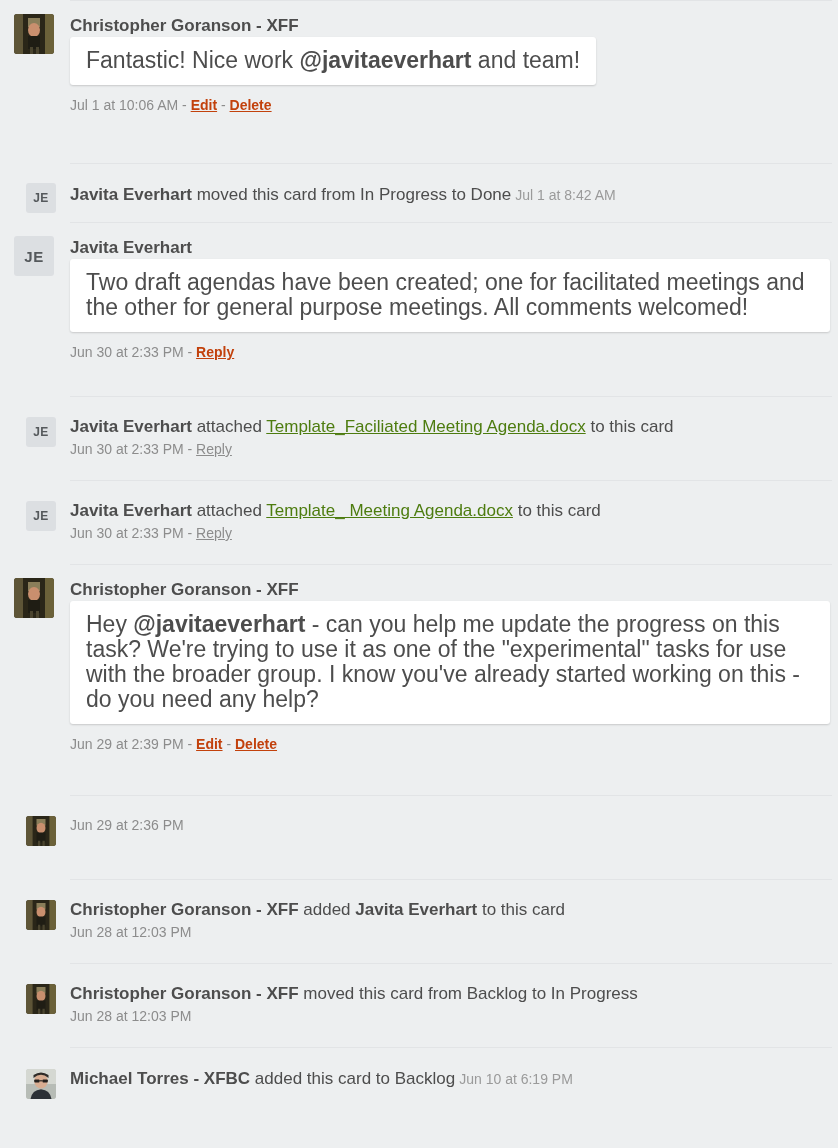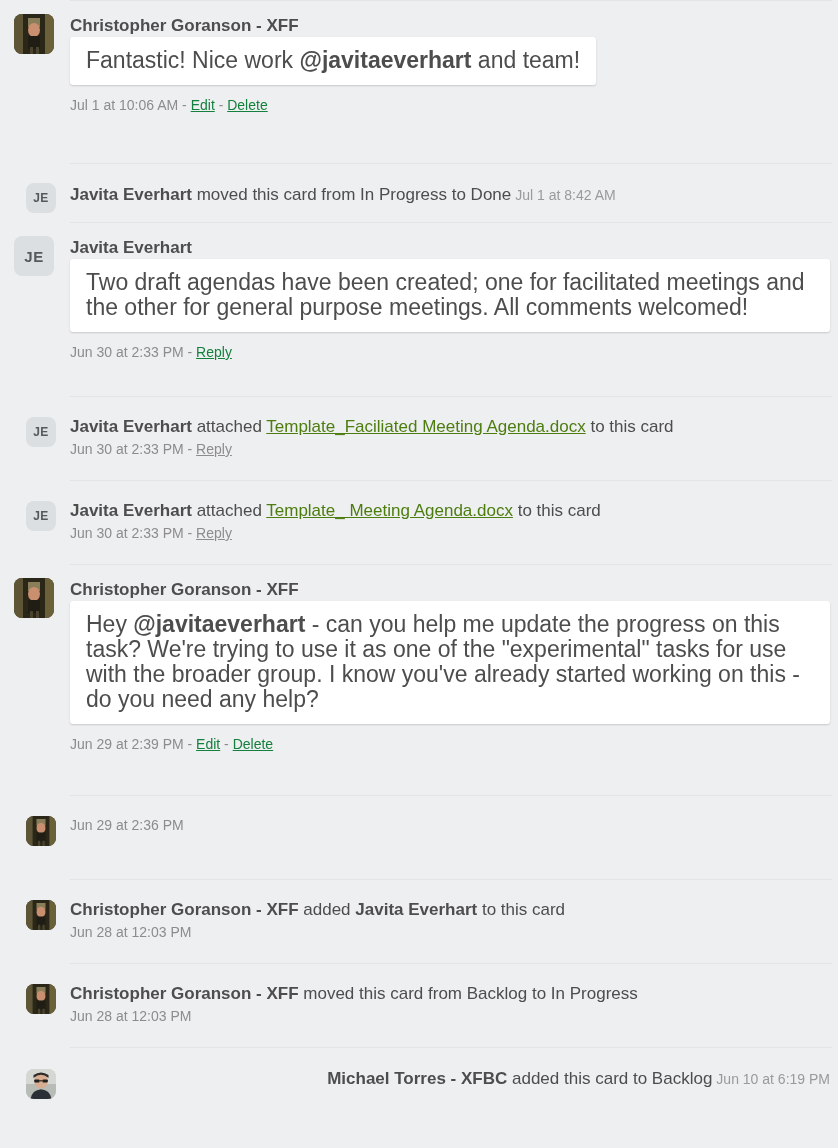--- a/index.html
+++ b/index.html
@@ -35,21 +35,21 @@
     right: 6px;
     top: 0;
     height: 1px;
     background: #e2e4e6;
   }
 
   
   .avatar {
     position: absolute;
     left: 14px;
-    border-radius: 8px;
+    border-radius: 3px;
     overflow: hidden;
     display: block;
   }
   .avatar.sm { width: 30px; height: 30px; left: 26px; }
   .avatar.lg { width: 40px; height: 40px; left: 14px; }
 
   .avatar.initials {
     background: #dcdfe2;
     color: #55595c;
     font-weight: bold;
@@ -91,23 +91,24 @@
   .bubble b { font-weight: bold; }
 
   .meta {
     font-size: 14px;
     color: #8c8c8c;
     line-height: 18px;
     padding-top: 11px;
     white-space: nowrap;
   }
   .meta a {
-    color: #15803d;
+    color: #c2410c;
     text-decoration: underline;
     cursor: pointer;
+    font-weight: bold;
   }
 
   
   .action-text {
     font-size: 17px;
     line-height: 23px;
     color: #4d4d4d;
   }
   .action-text b { font-weight: bold; }
   .action-text .inline-time {
@@ -255,21 +256,21 @@
         <ellipse cx="20" cy="16" rx="6" ry="7" fill="#c98f6e"></ellipse>
         <rect x="14" y="22" width="12" height="13" fill="#1f1d14"></rect>
         <rect x="16" y="33" width="3" height="7" fill="#4a442f"></rect>
         <rect x="22" y="33" width="3" height="7" fill="#4a442f"></rect>
       </svg>
     </span>
     <div class="action-text"><b>Christopher Goranson - XFF</b><span> moved this card from Backlog to In Progress</span></div>
     <div class="sub-meta"><span>Jun 28 at 12:03 PM</span></div>
   </div>
 
-  <div class="entry sep" style="height:62px;padding-top:20px;text-align:right;">
+  <div class="entry sep" style="height:62px;padding-top:20px;">
     <span class="avatar sm" style="top:22px;">
       <svg viewBox="0 0 40 40" preserveAspectRatio="none">
         <rect width="40" height="40" fill="#c8ccc6"></rect>
         <rect x="0" y="0" width="40" height="20" fill="#d5d8d2"></rect>
         <rect x="0" y="20" width="40" height="20" fill="#b7bcb6"></rect>
         <ellipse cx="20" cy="16" rx="9" ry="10" fill="#d8ad92"></ellipse>
         <path d="M10 12 q10 -9 20 0 l0 -4 q-10 -7 -20 0 z" fill="#2f2b28"></path>
         <rect x="11" y="14" width="7" height="4" rx="1" fill="#23201e"></rect>
         <rect x="22" y="14" width="7" height="4" rx="1" fill="#23201e"></rect>
         <rect x="18" y="15" width="4" height="1.5" fill="#23201e"></rect>

